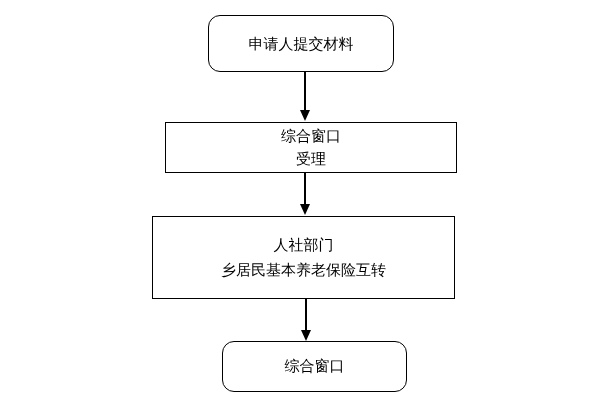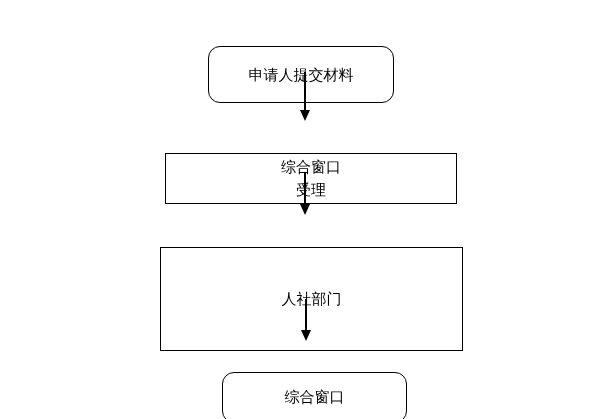--- a/index.html
+++ b/index.html
@@ -21,32 +21,31 @@
     box-sizing: border-box;
     border: 1.5px solid #000000;
     background: #ffffff;
     display: flex;
     flex-direction: column;
     align-items: center;
     justify-content: center;
     text-align: center;
     font-size: 15px;
     line-height: 24px;
-    margin-top: 31px;
   }
   .rounded {
     border-radius: 12px;
   }
   .node .line {
     display: block;
     white-space: nowrap;
   }
   #node-0 { left: 208px; top: 15px;  width: 186px; height: 57px; }
   #node-1 { left: 165px; top: 122px; width: 292px; height: 51px; line-height: 23px; }
-  #node-2 { left: 160px; top: 216px; width: 303px; height: 104px; line-height: 25px; }
+  #node-2 { left: 152px; top: 216px; width: 303px; height: 83px; line-height: 25px; }
   #node-3 { left: 222px; top: 341px; width: 185px; height: 51px; line-height: 23px; }
   .arrow {
     position: absolute;
     width: 2px;
     background: #000000;
   }
   .arrow .head {
     position: absolute;
     bottom: -11px;
     left: 50%;
@@ -78,20 +77,21 @@
     <span class="line">综合窗口</span>
     <span class="line">受理</span>
   </div>
 
   <div class="arrow" id="arrow-1">
     <div class="head"></div>
   </div>
 
   <div class="node" id="node-2">
     <span class="line">人社部门</span>
+    <span class="line">乡居民基本养老保险互转</span>
   </div>
 
   <div class="arrow" id="arrow-2">
     <div class="head"></div>
   </div>
 
   <div class="node rounded" id="node-3">
     <span class="line">综合窗口</span>
   </div>
 

